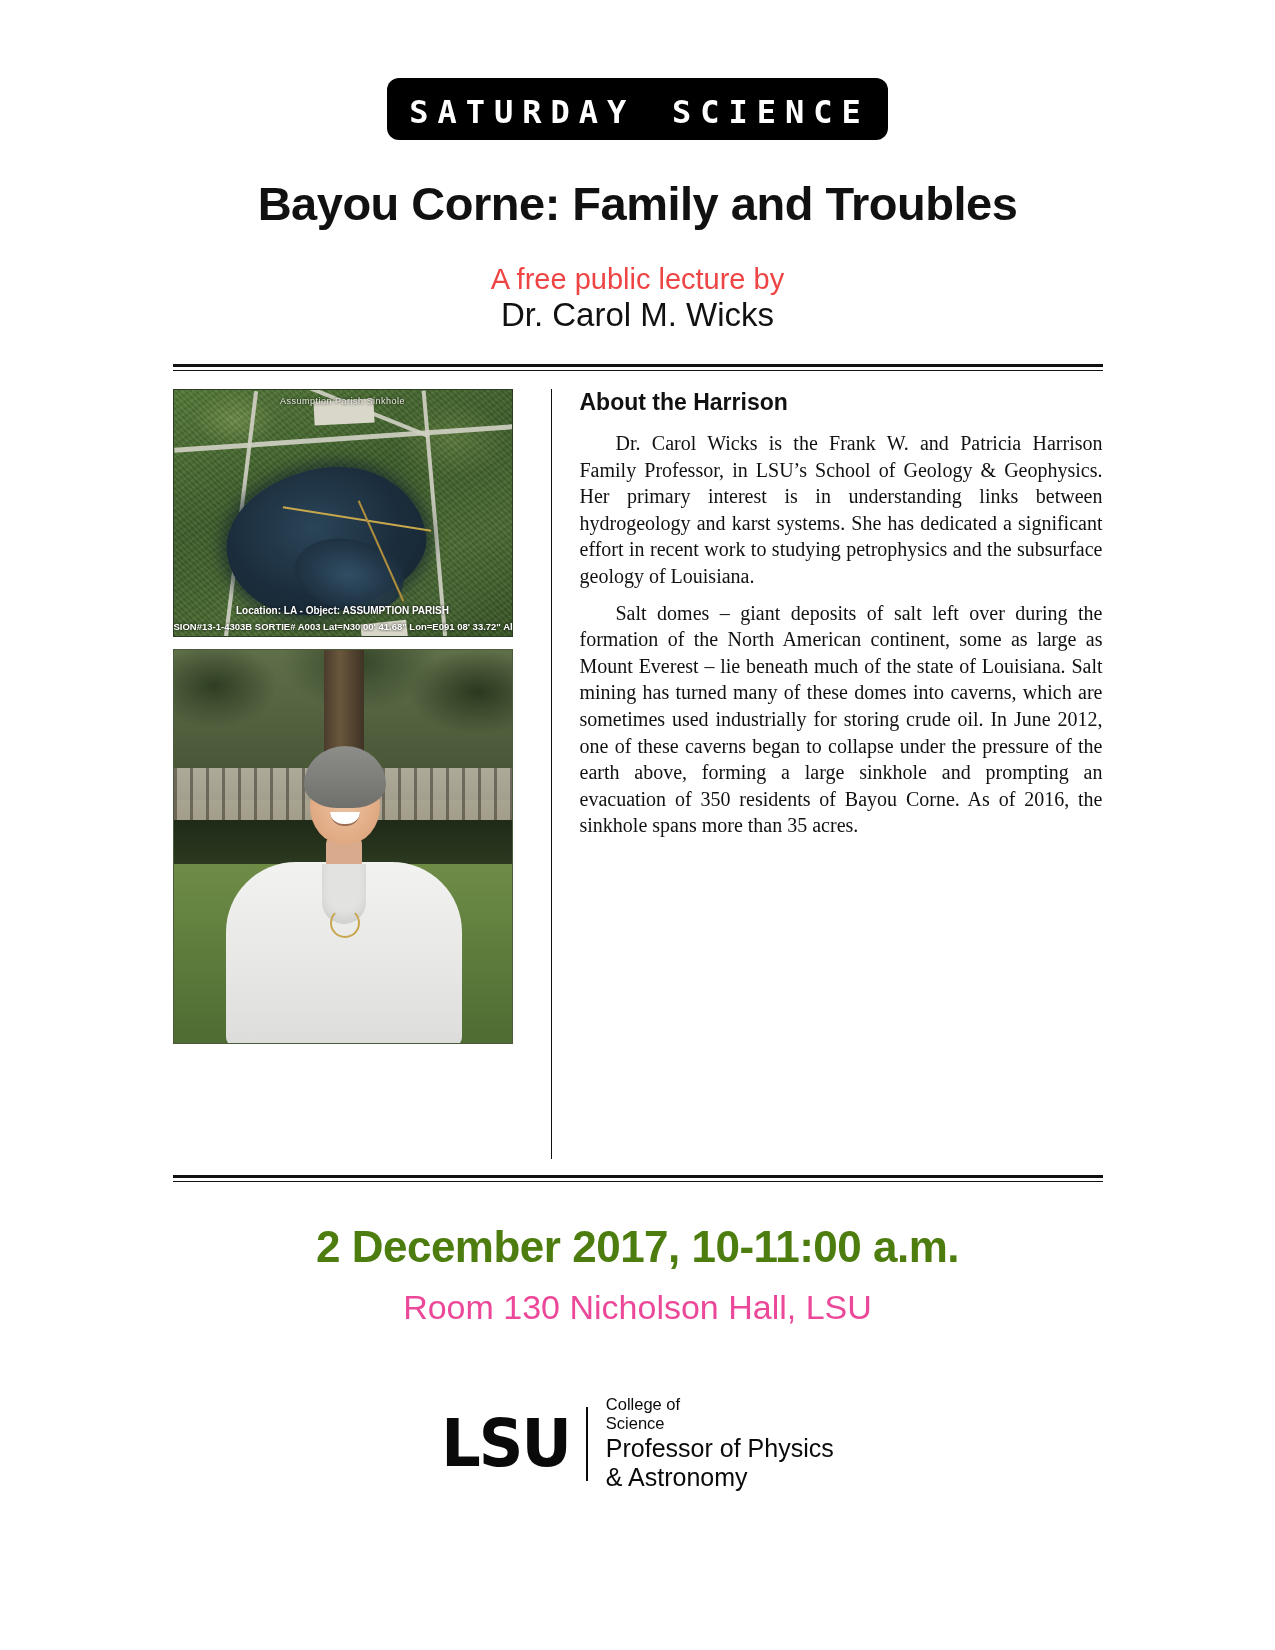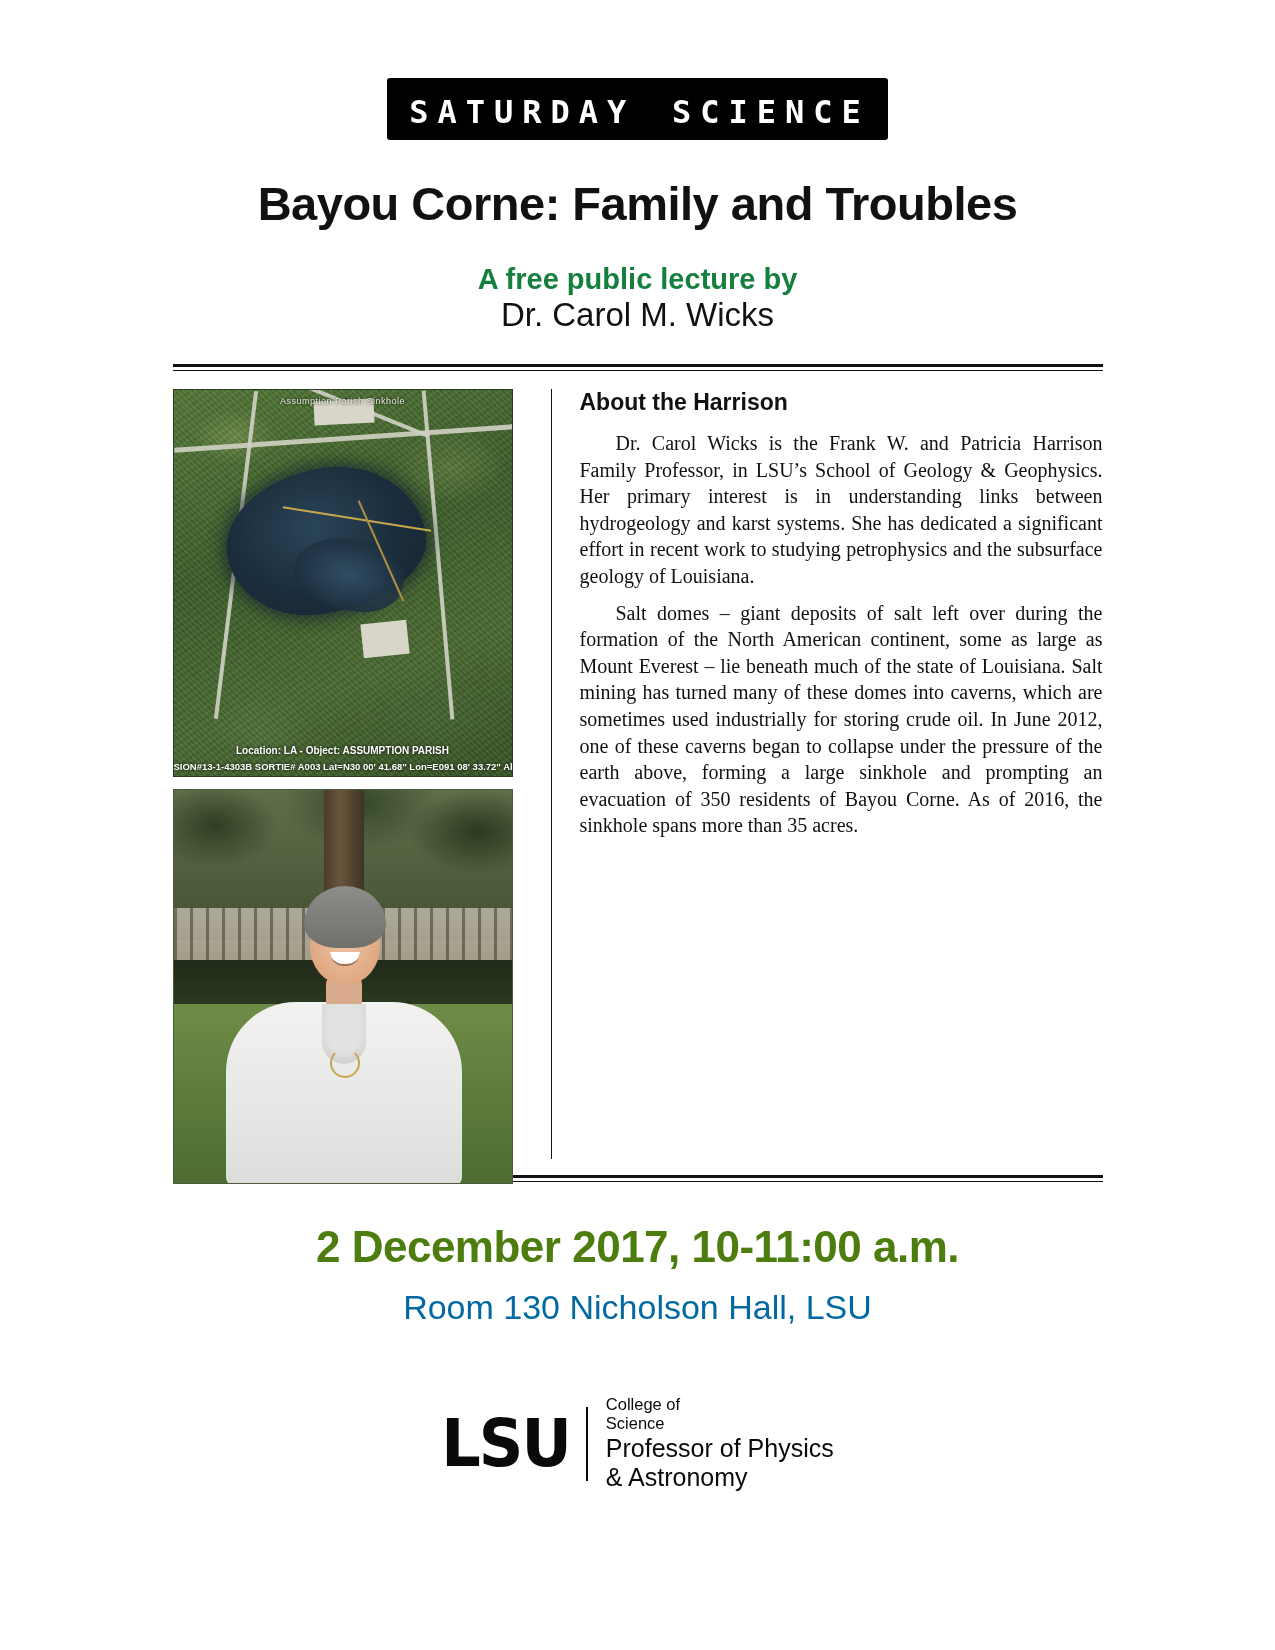--- a/index.html
+++ b/index.html
@@ -30,40 +30,40 @@
   .banner {
     display: inline-block;
     background: #000000;
     color: #ffffff;
     font-family: "DejaVu Sans Mono", monospace;
     font-weight: bold;
     font-size: 46px;
     letter-spacing: 9px;
     padding: 6px 18px 10px 22px;
     line-height: 1;
-    border-radius: 3px;
+    border-radius: 12px;
     text-transform: lowercase;
     font-variant: small-caps;
   }
 
   
   .talk-title {
     text-align: center;
     font-size: 47px;
     font-weight: bold;
     margin-top: 36px;
     letter-spacing: -0.5px;
     color: #111;
   }
   .subtitle {
     text-align: center;
     font-size: 29px;
     margin-top: 32px;
-    color: #15803d;
-    font-weight: bold;
+    color: #ef4444;
+    font-weight: normal;
   }
   .speaker {
     text-align: center;
     font-size: 33px;
     font-weight: normal;
     margin-top: 0;
     color: #111;
   }
 
   
@@ -106,21 +106,21 @@
   }
   .col-right {
     flex: 1;
     padding-left: 28px;
     box-sizing: border-box;
   }
 
   
   .photo-aerial {
     width: 340px;
-    height: 388px;
+    height: 248px;
     position: relative;
     overflow: hidden;
     background: #3c5a2a;
     border: 1px solid #2c3c22;
     box-sizing: border-box;
   }
   .aer-bg {
     position: absolute; inset: 0;
     background:
       radial-gradient(ellipse 60px 40px at 18% 12%, #6f8c4a 0%, rgba(111,140,74,0) 70%),
@@ -348,21 +348,21 @@
     font-size: 44px;
     font-weight: bold;
     margin-top: 40px;
     color: #4d7c0f;
     letter-spacing: -0.5px;
   }
   .where {
     text-align: center;
     font-size: 34px;
     margin-top: 16px;
-    color: #0369a1;
+    color: #ec4899;
   }
 
   
   .logo-row {
     display: flex;
     justify-content: center;
     align-items: center;
     margin-top: 68px;
   }
   .lsu-mark {

